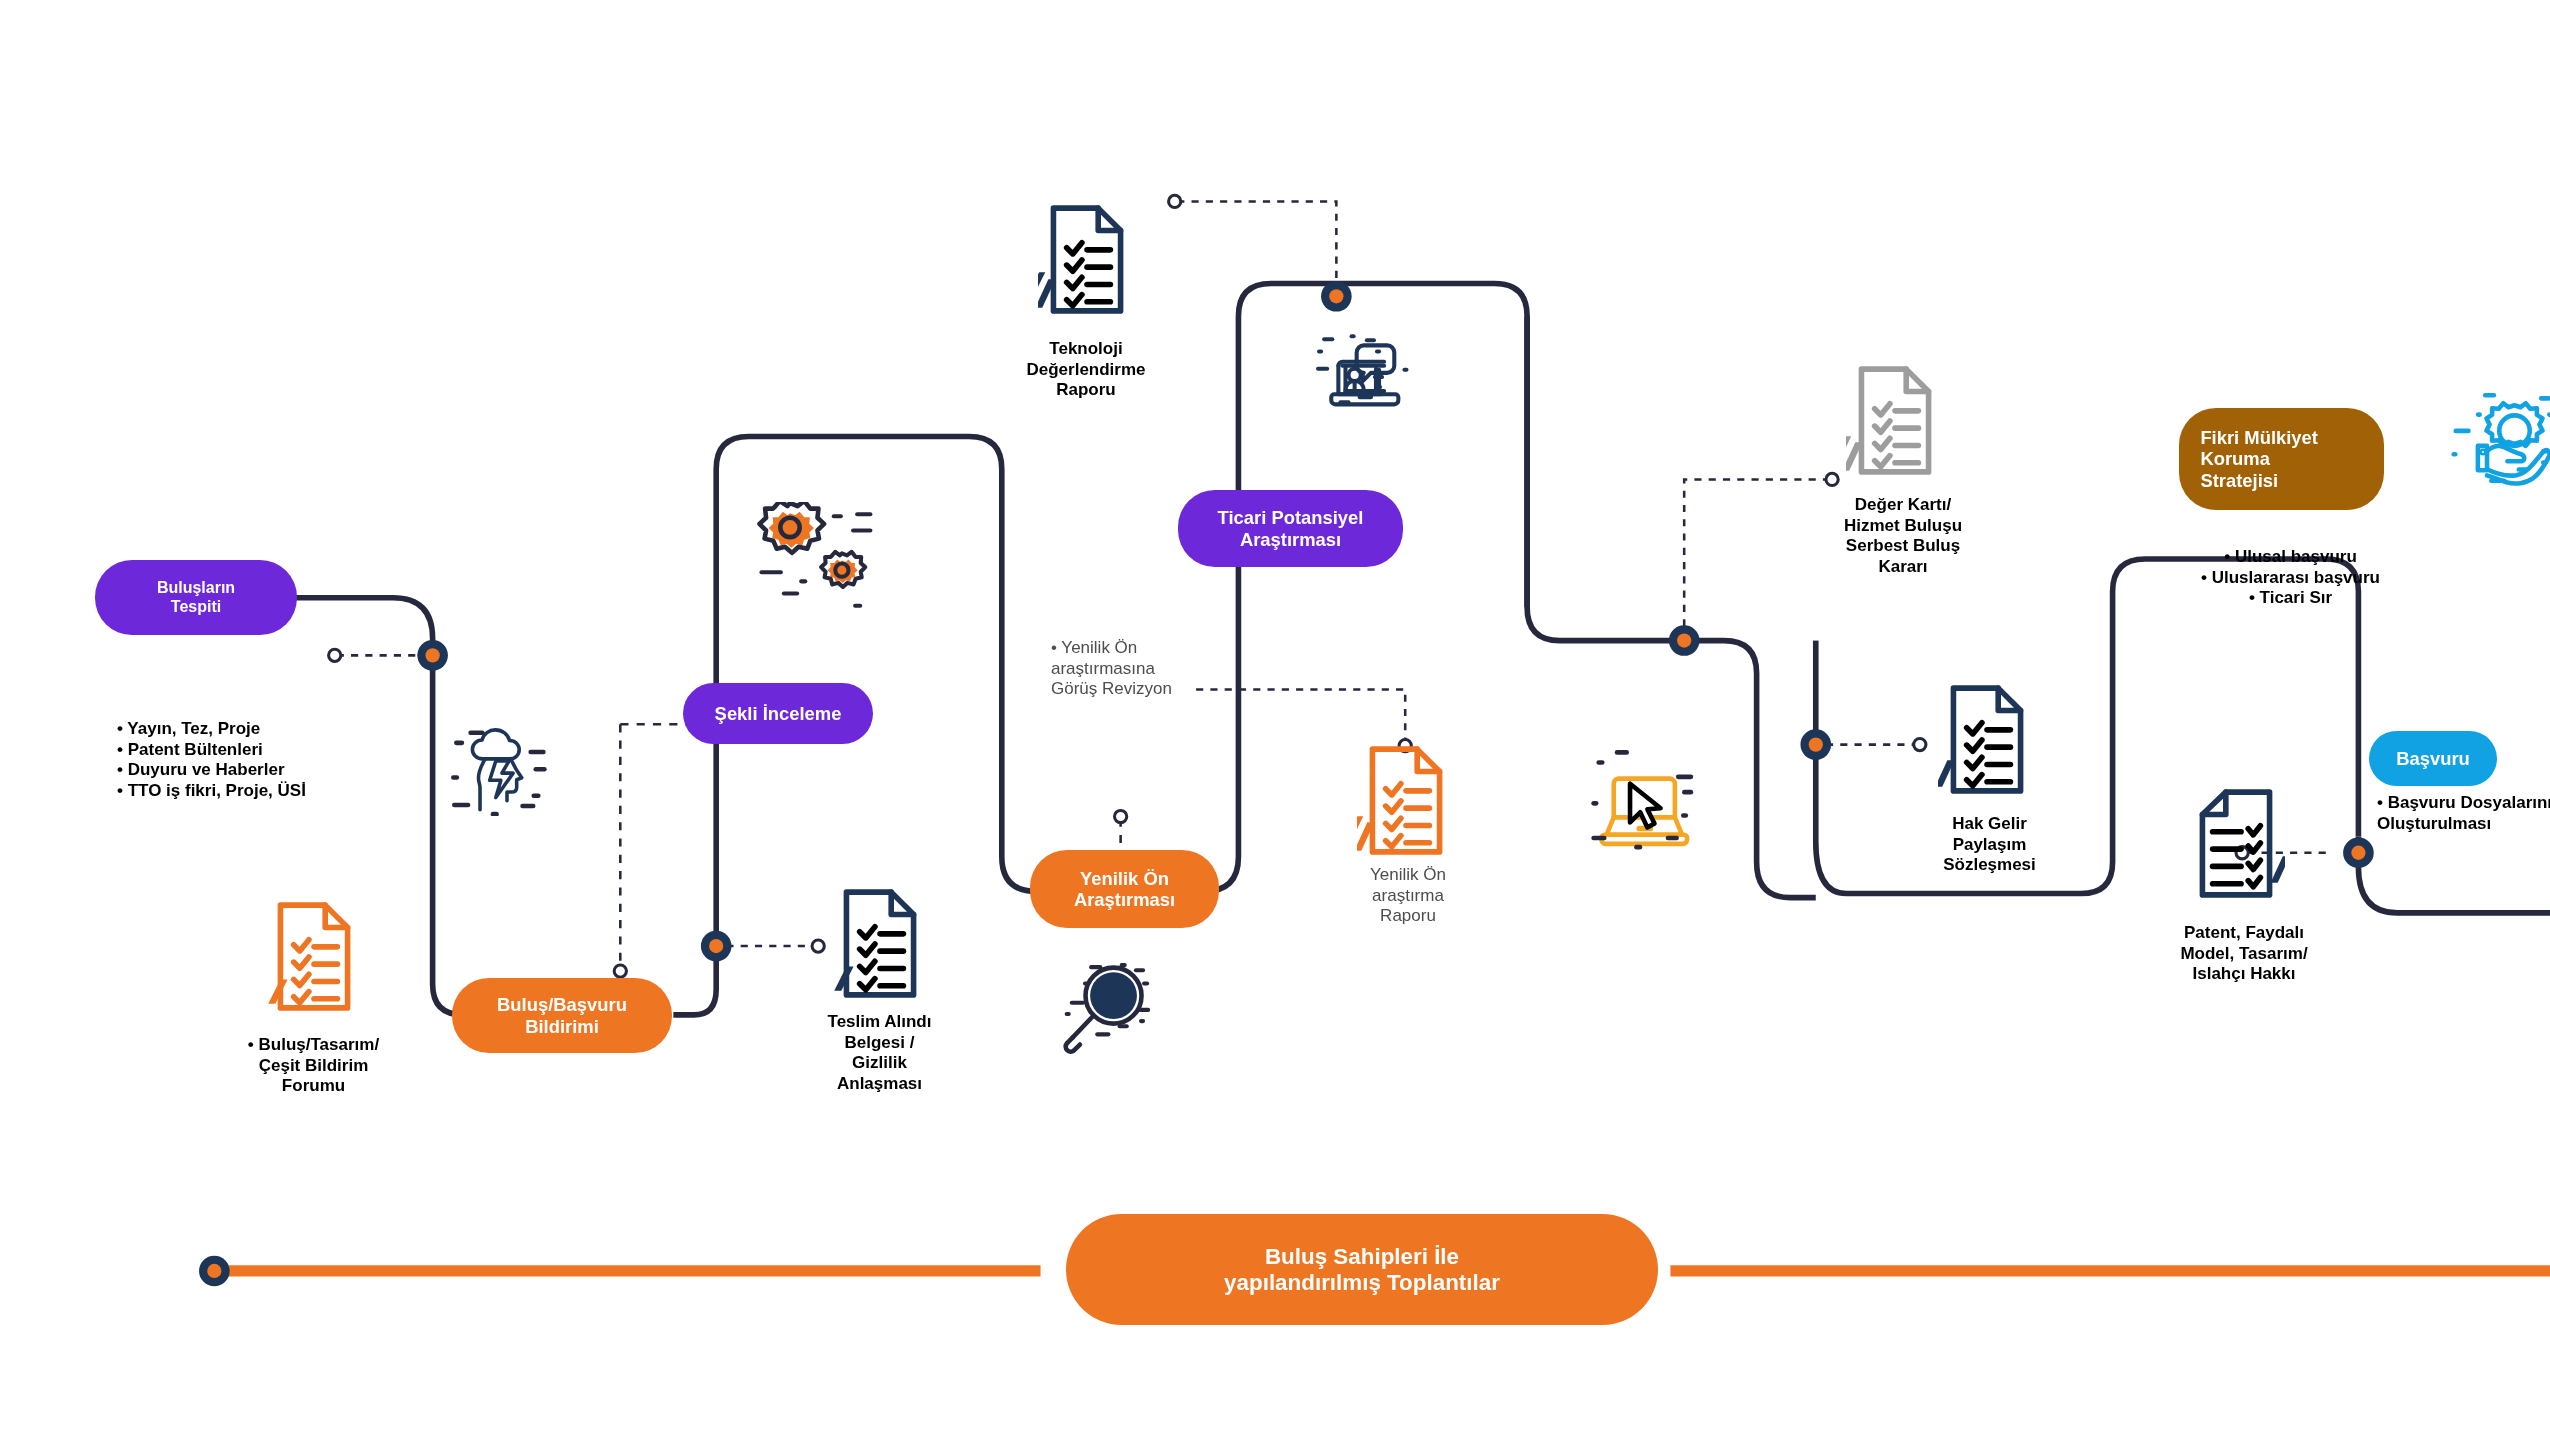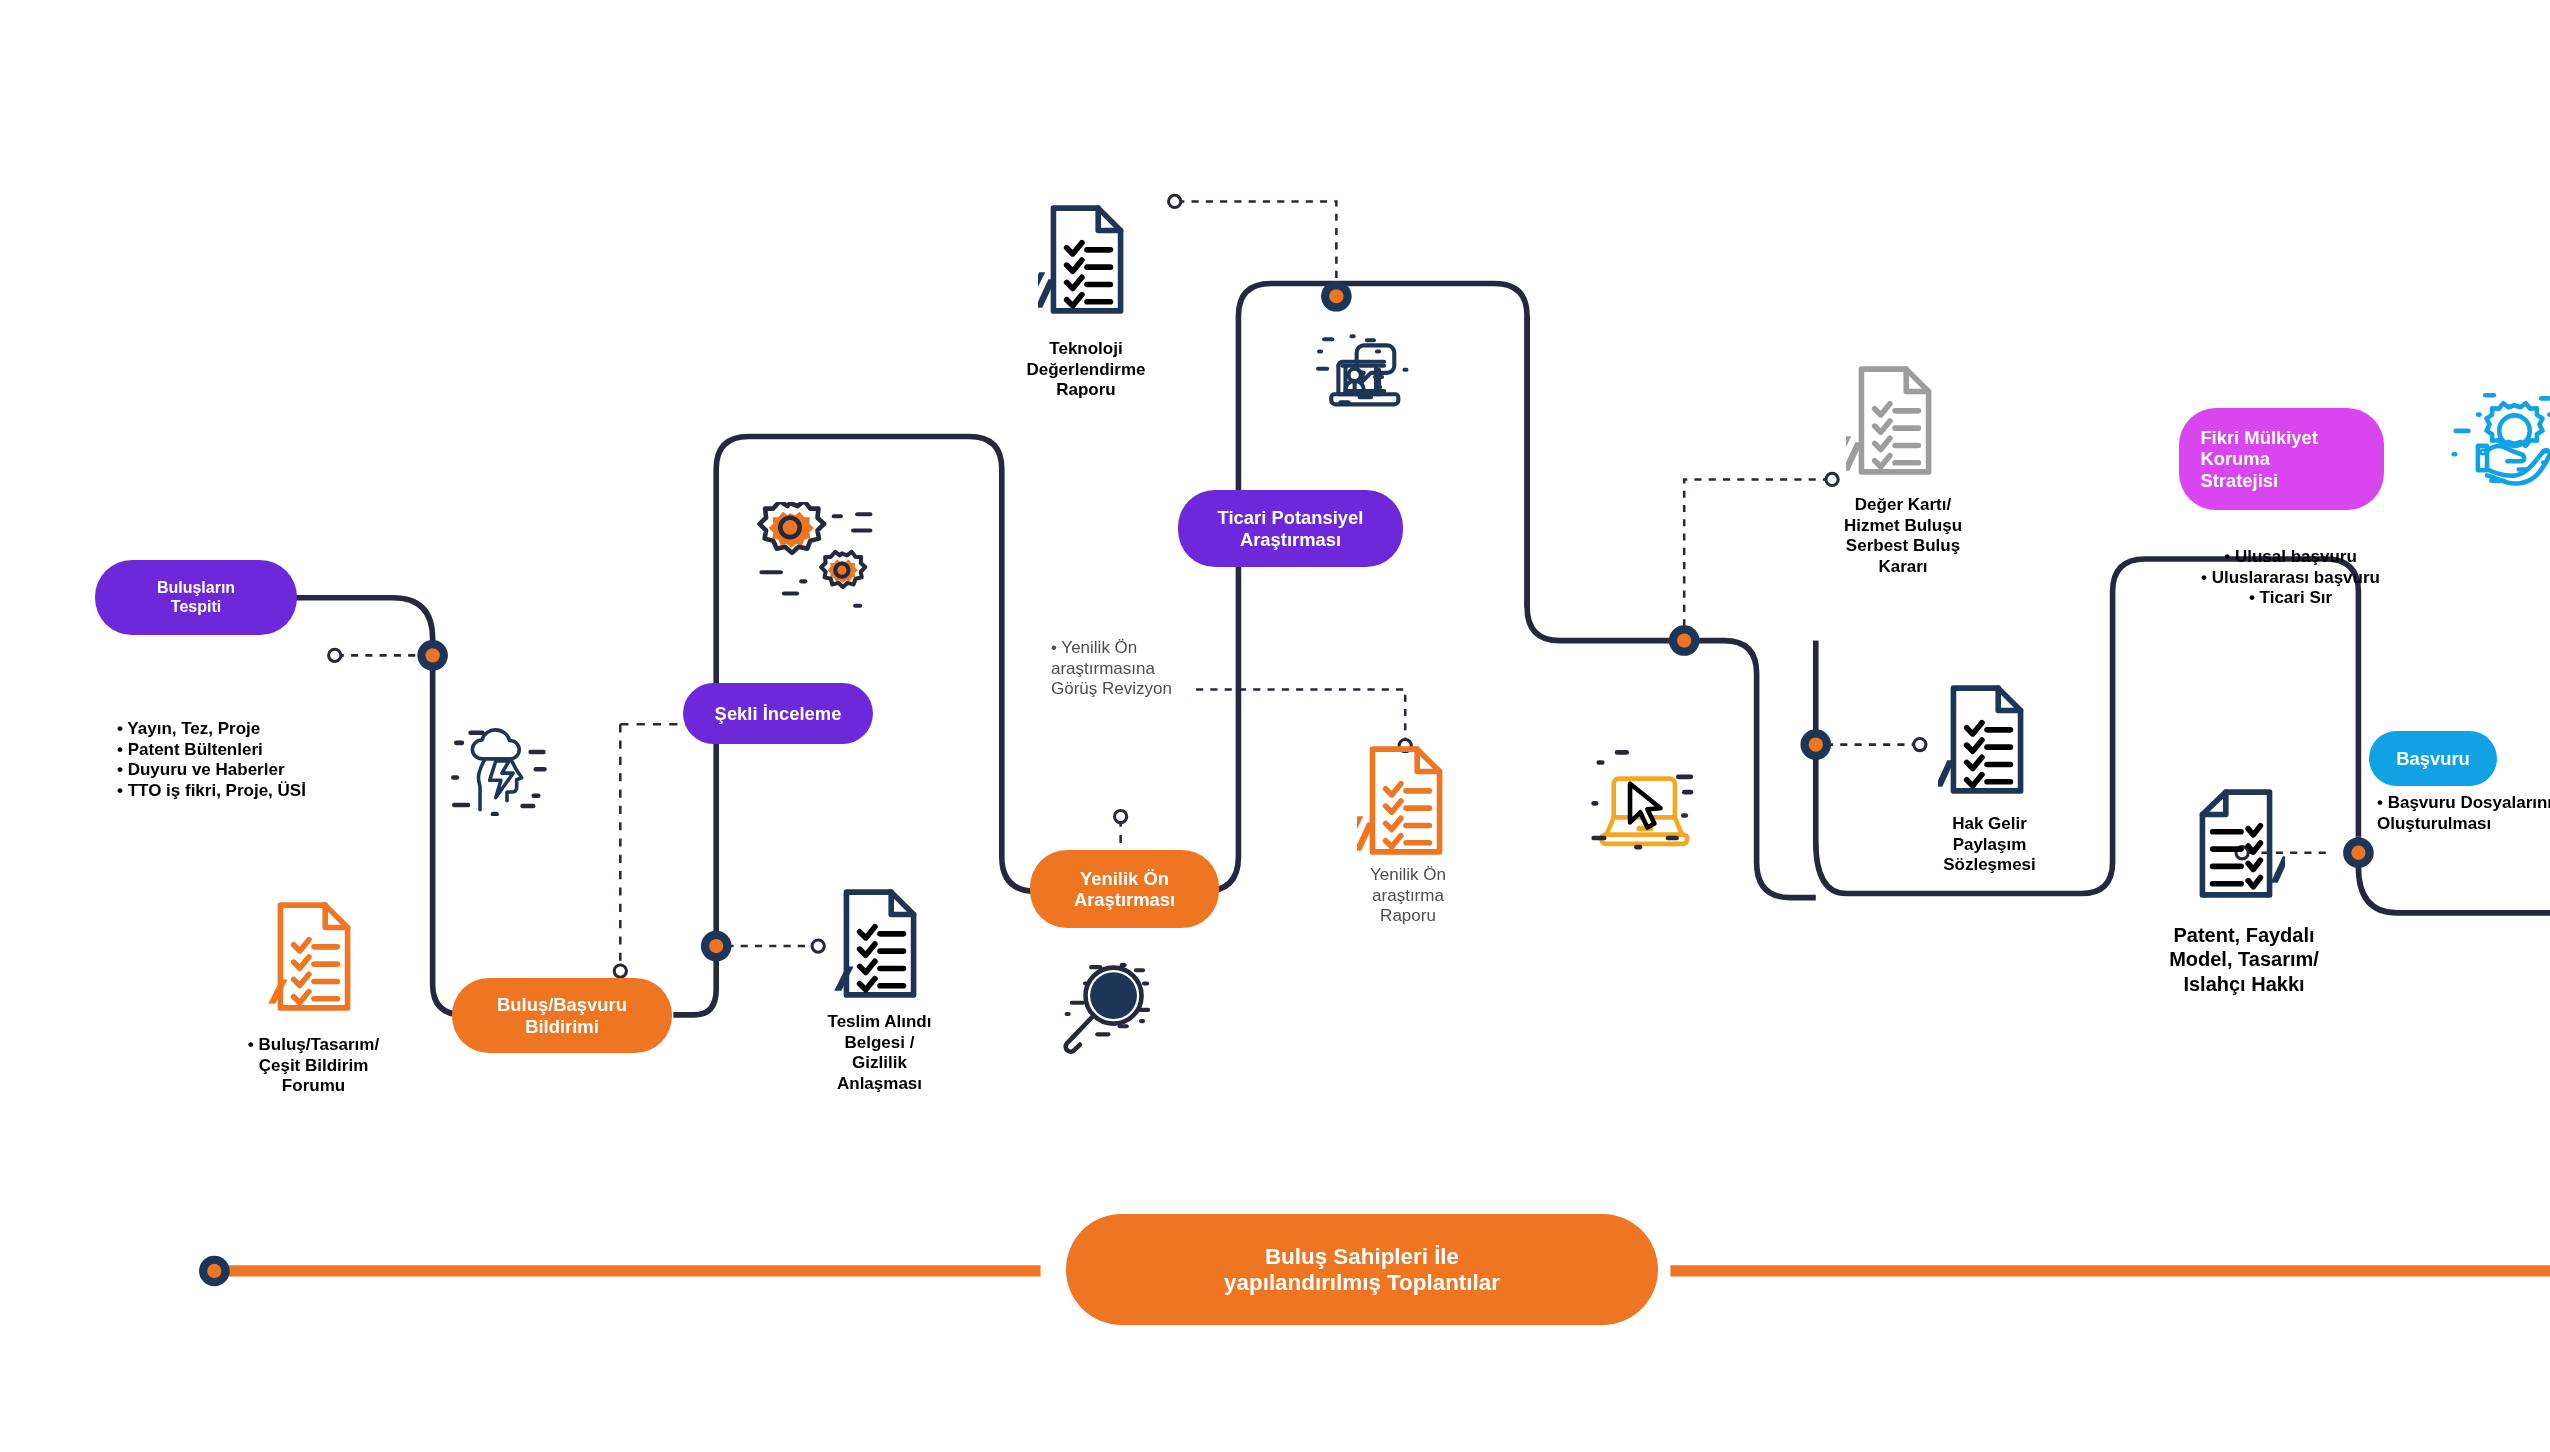--- a/index.html
+++ b/index.html
@@ -19,21 +19,21 @@
     text-align: center;
     color: #ffffff;
     font-weight: bold;
     border-radius: 37px;
     line-height: 1.16;
     padding: 7.1px 15.3px;
     white-space: pre-line;
   }
   .pill-navy   { background: #6d28d9; }
   .pill-orange { background: #ee7623; }
-  .pill-grey   { background: #d946ef; }
+  .pill-grey   { background: #a16207; }
   .pill-blue   { background: #10a2e3; }
 
   .note {
     position: absolute;
     color: #000000;
     font-weight: bold;
     line-height: 1.22;
     white-space: pre-line;
   }
   .note-grey { color: #4d4d4d; font-weight: normal; }
@@ -473,21 +473,21 @@
 Kararı</div>
 
   <div class="note note-c" style="left:1895px; top:814px; width:189px; font-size:17px;">Hak Gelir
 Paylaşım
 Sözleşmesi</div>
 
   <div class="note note-l" style="left:2158px; top:547px; width:265px; font-size:17px;text-align:center;">• Ulusal başvuru
 • Uluslararası başvuru
 • Ticari Sır</div>
 
-  <div class="note note-c" style="left:2147px; top:923px; width:194px; font-size:20px;">Patent, Faydalı
+  <div class="note note-c" style="left:2147px; top:923px; width:194px; font-size:17px;">Patent, Faydalı
 Model, Tasarım/
 Islahçı Hakkı</div>
 
   <div class="note note-l" style="left:2377px; top:793px; width:245px; font-size:17px;">• Başvuru Dosyalarının
 Oluşturulması</div>
 
   <div class="pill pill-orange" style="left:1066px; top:1214px; width:592px; height:111px; font-size:22.4px; border-radius:56px;">Buluş Sahipleri İle
 yapılandırılmış Toplantılar</div>
 
 </div>

